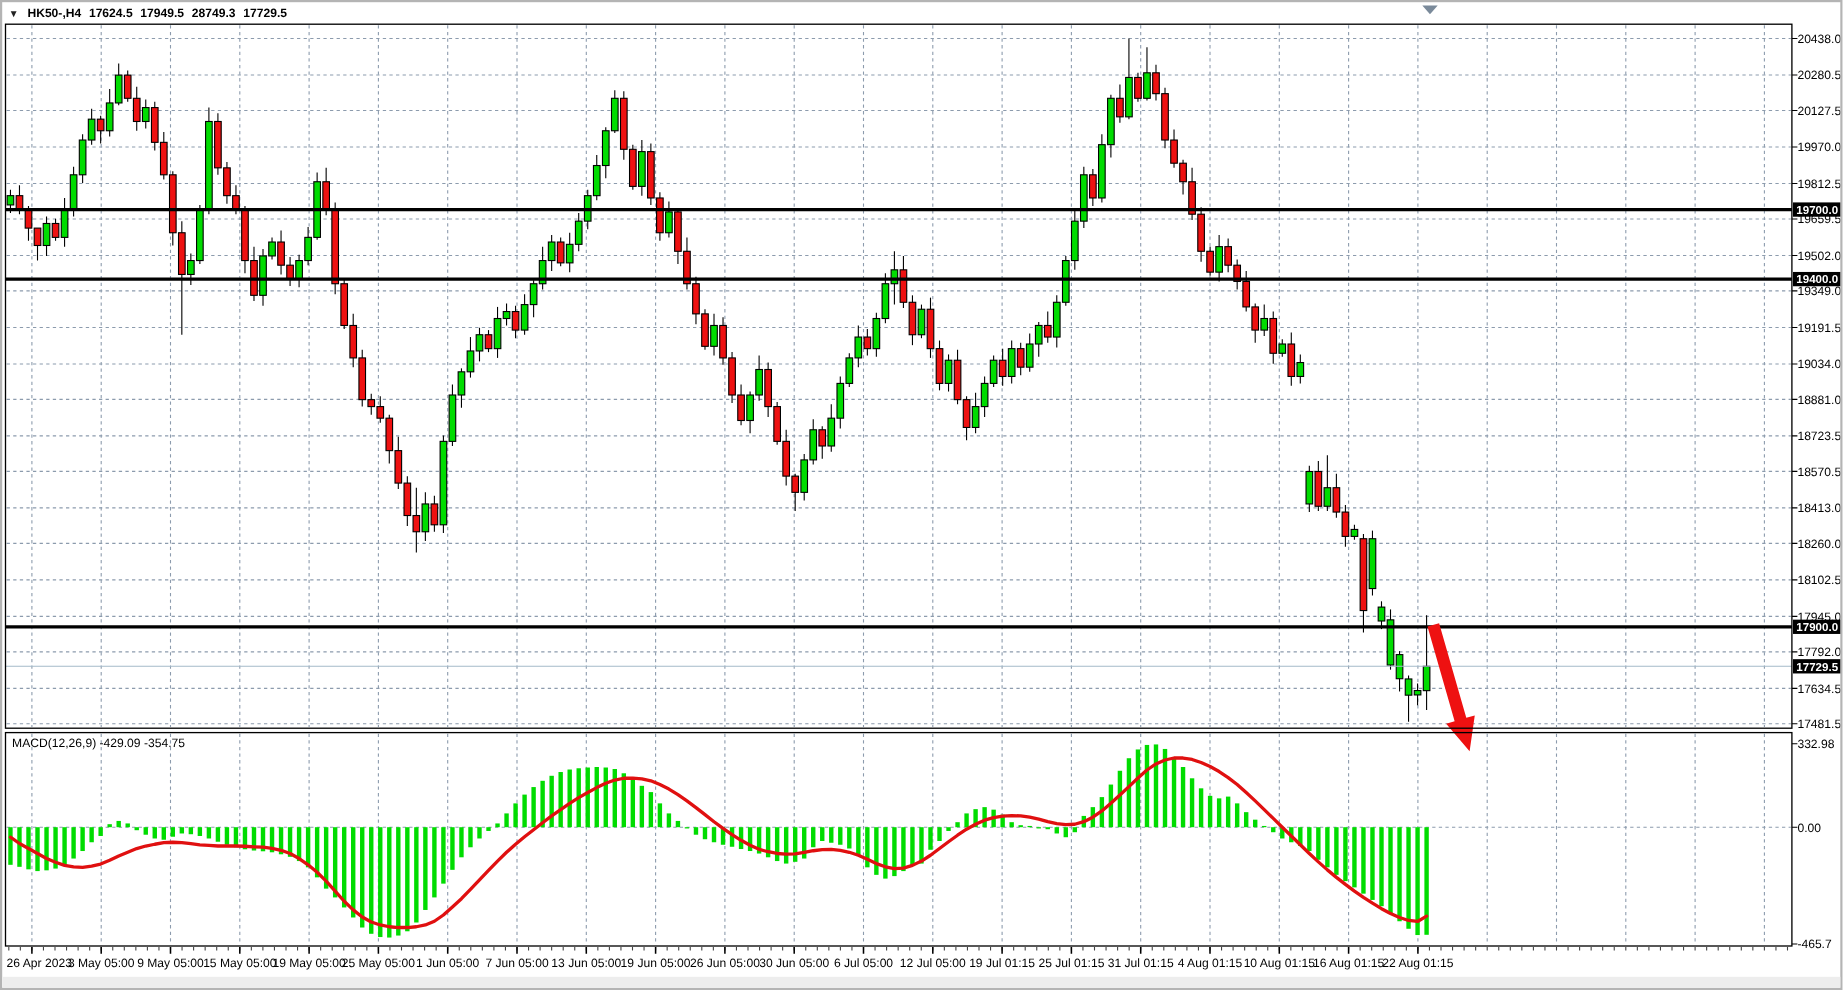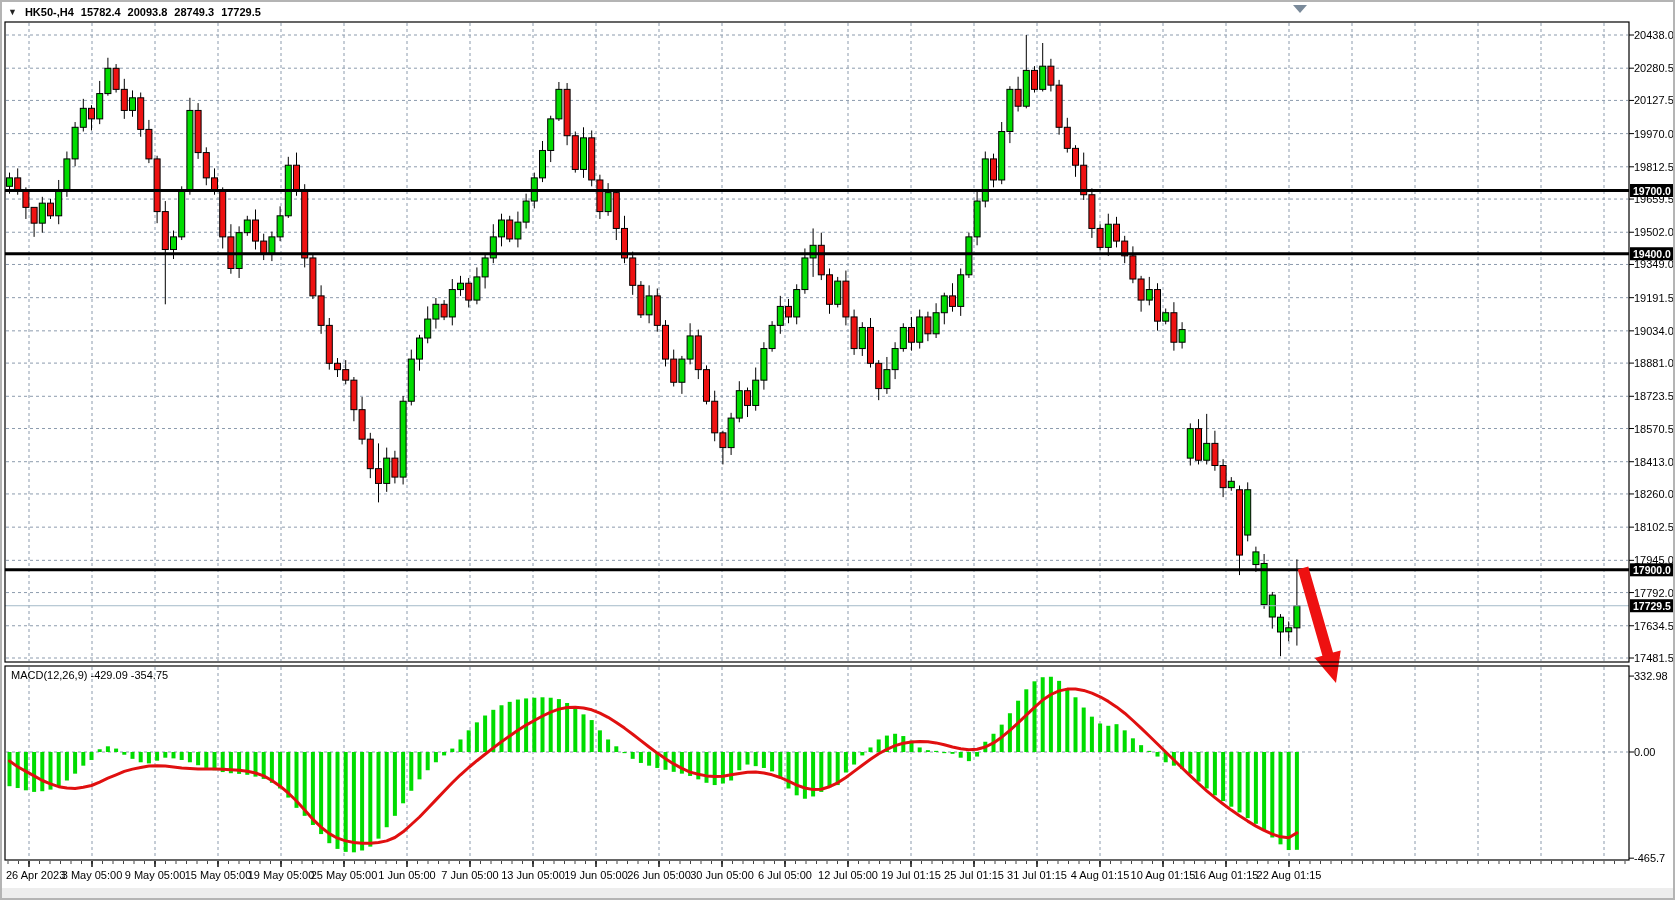--- a/index.html
+++ b/index.html
@@ -17,22 +17,22 @@
   svg{position:absolute;left:0;top:0;}
   text{font-family:"Liberation Sans", sans-serif;}
 </style>
 </head>
 <body>
 
 <div class="window">
   <div class="quote-bar">
     <span class="dd">▼</span>
     <span>HK50-,H4</span>
-    <span class="v">15782.4</span>
-    <span class="v">20093.8</span>
+    <span class="v">17624.5</span>
+    <span class="v">17949.5</span>
     <span class="v">28749.3</span>
     <span class="v">17729.5</span>
   </div>
   <svg id="cv" width="1675" height="900">
       <g>
         <line x1="27" y1="21" x2="27" y2="659" stroke="#8c9bad" stroke-width="1" stroke-dasharray="3 3"></line>
         <line x1="27" y1="665" x2="27" y2="857" stroke="#8c9bad" stroke-width="1" stroke-dasharray="3 3"></line>
         <line x1="90" y1="21" x2="90" y2="659" stroke="#8c9bad" stroke-width="1" stroke-dasharray="3 3"></line>
         <line x1="90" y1="665" x2="90" y2="857" stroke="#8c9bad" stroke-width="1" stroke-dasharray="3 3"></line>
         <line x1="153" y1="21" x2="153" y2="659" stroke="#8c9bad" stroke-width="1" stroke-dasharray="3 3"></line>

